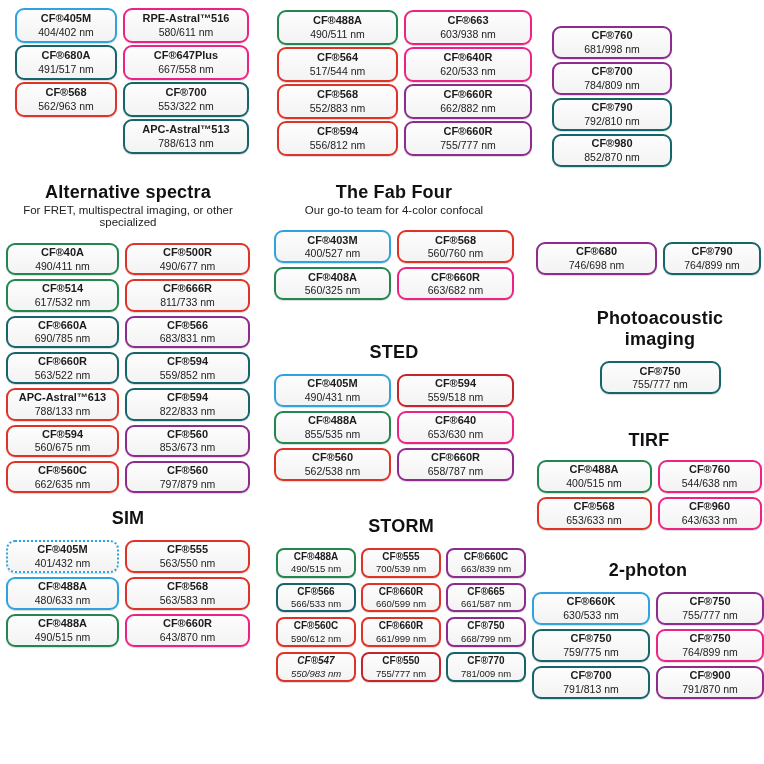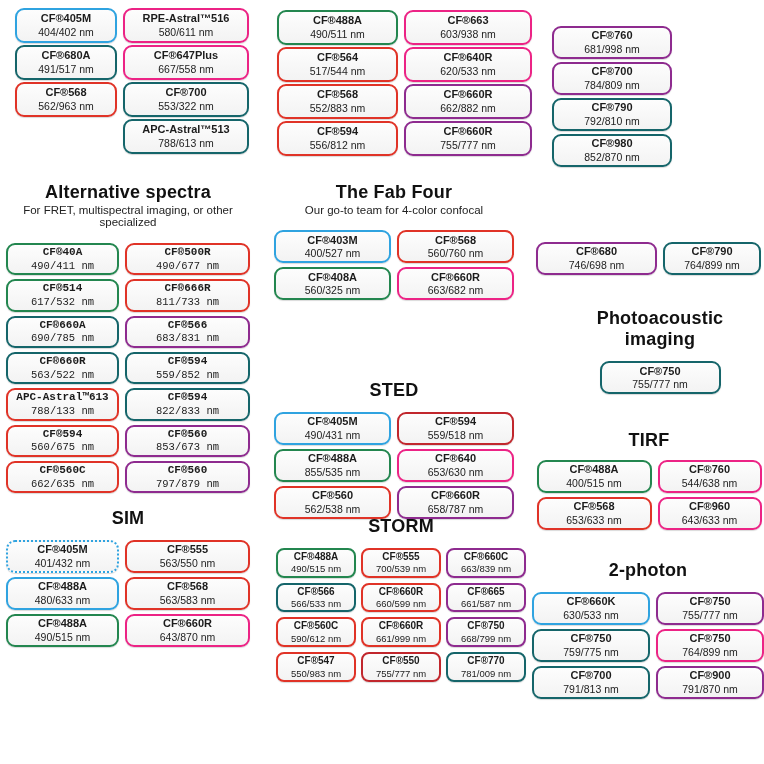--- a/index.html
+++ b/index.html
@@ -39,39 +39,39 @@
   #sec-top-middle{left:277px;top:10px;}
   #sec-top-middle .col:nth-child(1){width:121px;}
   #sec-top-middle .col:nth-child(2){width:128px;}
   #sec-top-middle .pill{min-height:35px;}
   #sec-top-middle .col{gap:2px;}
 
   #sec-top-right{left:552px;top:26px;}
   #sec-top-right .col{width:120px;gap:3px;}
 
   #sec-alt{left:4px;top:182px;width:248px;}
-  #sec-alt .cols{margin-top:14px;font-family:Liberation Mono, monospace;}
+  #sec-alt .cols{margin-top:14px;}
   #sec-alt .col:nth-child(1){width:113px;}
   #sec-alt .col:nth-child(2){width:125px;}
   #sec-alt .pill{min-height:32px;}
 
   #sec-fab{left:272px;top:182px;width:244px;}
   #sec-fab .cols{margin-top:14px;}
   #sec-fab .col{width:117px;}
 
   #sec-pair{left:536px;top:242px;}
   #sec-pair .col:nth-child(1){width:121px;}
   #sec-pair .col:nth-child(2){width:98px;}
 
   #sec-photo{left:580px;top:308px;width:160px;}
   #sec-photo .title{width:130px;margin:0 auto;}
   #sec-photo .cols{margin-top:12px;}
   #sec-photo .col{width:121px;}
 
-  #sec-sted{left:272px;top:342px;width:244px;margin-top:38px;}
+  #sec-sted{left:272px;top:342px;width:244px;}
   #sec-sted .cols{margin-top:11px;}
   #sec-sted .col{width:117px;}
 
   #sec-tirf{left:534px;top:430px;width:230px;}
   #sec-tirf .cols{margin-top:9px;}
   #sec-tirf .col:nth-child(1){width:115px;}
   #sec-tirf .col:nth-child(2){width:104px;}
 
   #sec-sim{left:4px;top:508px;width:248px;}
   #sec-sim .cols{margin-top:11px;}
@@ -420,21 +420,21 @@
           <div class="pval">490/515 nm</div>
         </div>
         <div class="pill" style="border-color: rgb(21, 101, 106);">
           <div class="pname">CF®566</div>
           <div class="pval">566/533 nm</div>
         </div>
         <div class="pill" style="border-color: rgb(224, 51, 39);">
           <div class="pname">CF®560C</div>
           <div class="pval">590/612 nm</div>
         </div>
-        <div class="pill" style="border-color: rgb(224, 51, 39);">
+        <div class="pill" style="border-color: rgb(224, 51, 39); font-style: italic;">
           <div class="pname">CF®547</div>
           <div class="pval">550/983 nm</div>
         </div>
       </div>
       <div class="col">
         <div class="pill" style="border-color: rgb(224, 51, 39);">
           <div class="pname">CF®555</div>
           <div class="pval">700/539 nm</div>
         </div>
         <div class="pill" style="border-color: rgb(224, 51, 39);">

